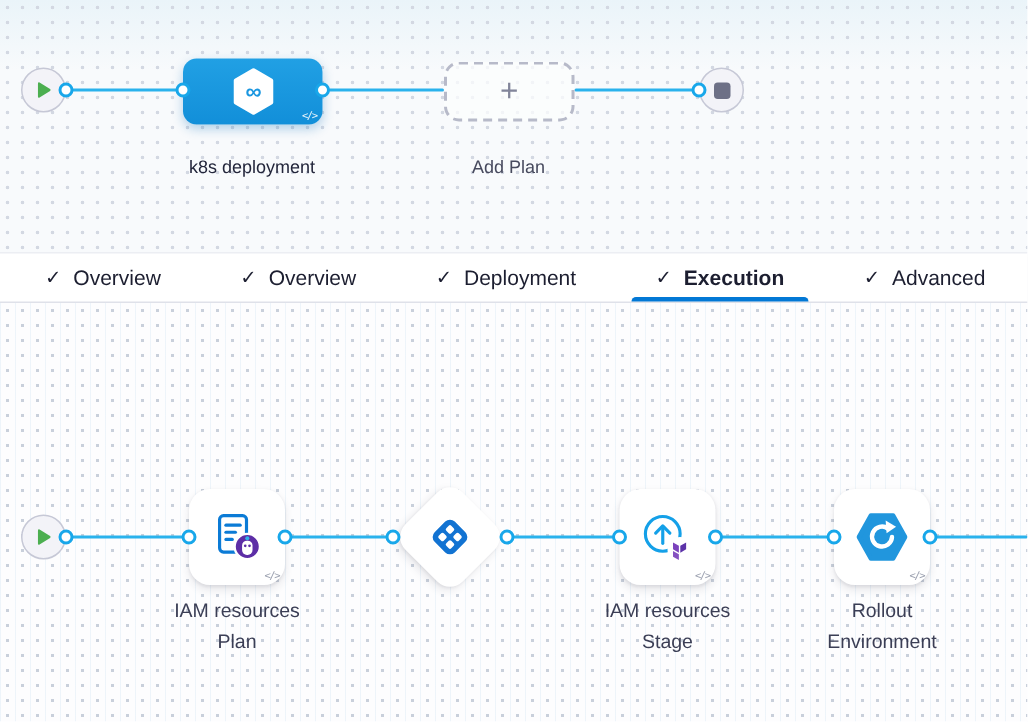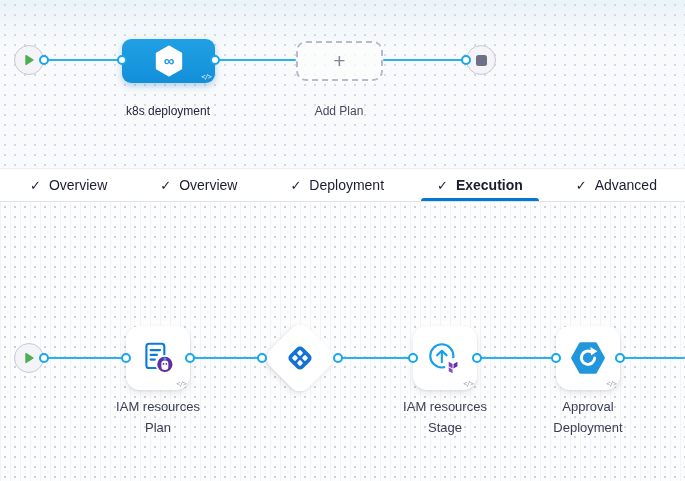--- a/index.html
+++ b/index.html
@@ -239,15 +239,15 @@
     <span class="port" style="left:190px;top:156px"></span>
     <span class="port" style="left:262px;top:156px"></span>
     <span class="port" style="left:338px;top:156px"></span>
     <span class="port" style="left:413px;top:156px"></span>
     <span class="port" style="left:477px;top:156px"></span>
     <span class="port" style="left:556px;top:156px"></span>
     <span class="port" style="left:620px;top:156px"></span>
 
     <div class="step-label" style="left:103px;top:194px">IAM resources Plan</div>
     <div class="step-label" style="left:390px;top:194px">IAM resources Stage</div>
-    <div class="step-label" style="left:533px;top:194px">Approval Deployment</div>
+    <div class="step-label" style="left:533px;top:194px">Rollout Environment</div>
   </div>
 </div>
 
 </body></html>

